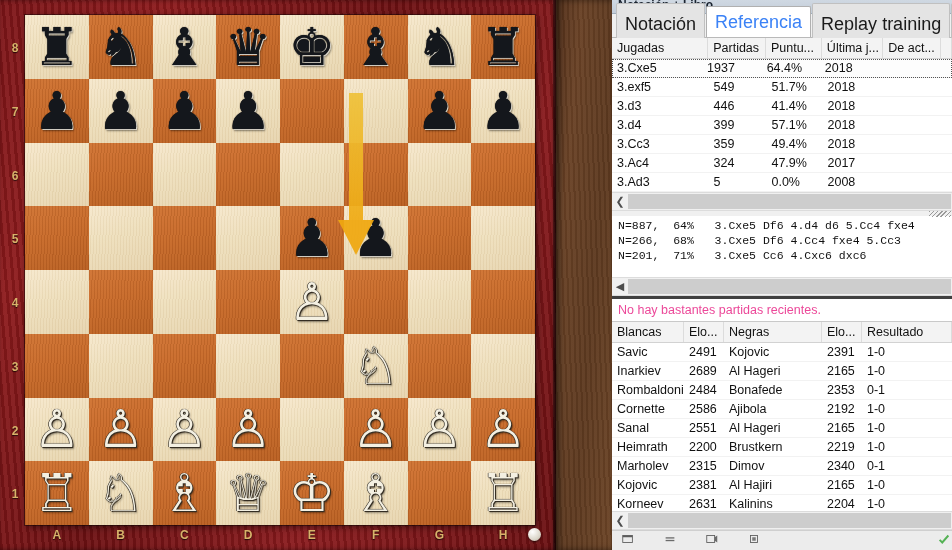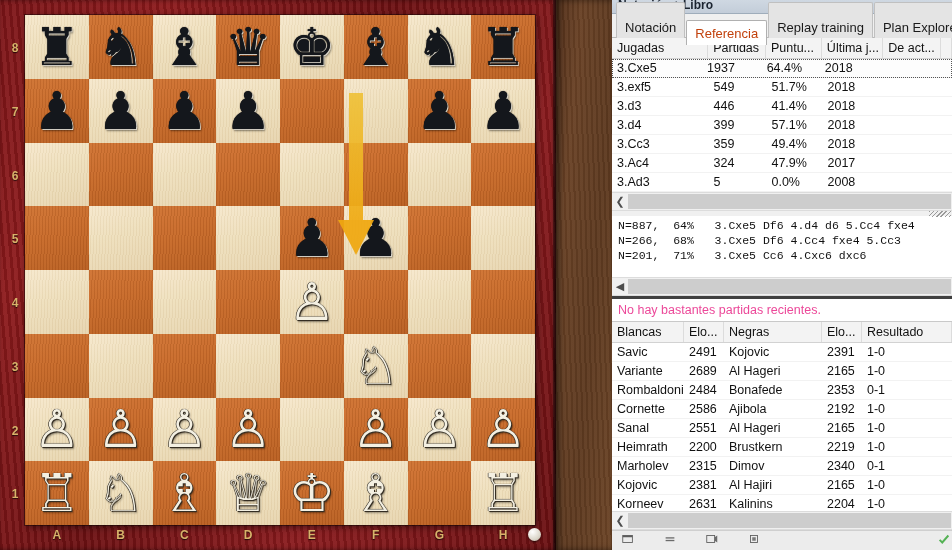--- a/index.html
+++ b/index.html
@@ -91,26 +91,26 @@
     height:13px;line-height:11px;padding:0 6px;overflow:hidden;
     background:linear-gradient(#cfd8e2,#c3cdd9);
     color:#1b2430;font-size:12px;font-weight:600;
     border-bottom:1px solid #9fadbb;
   }
 
   
   .tabbar{display:flex;align-items:flex-end;background:#f0f0f0;
     border-bottom:1px solid #b9b9b9;padding-left:4px;height:24px;box-sizing:border-box;}
   .tab{
-    padding:17px 8px 3px 8px;font-size:13px;color:#1a1a1a;cursor:default;
+    padding:10px 8px 3px 8px;font-size:18px;color:#1a1a1a;cursor:default;
     background:#e4e4e4;border:1px solid #c0c0c0;border-bottom:none;
     margin-right:1px;border-radius:2px 2px 0 0;white-space:nowrap;
     position:relative;top:1px;
   }
-  .tab.active{background:#ffffff;border-color:#b0b0b0;color:#c2410c;top:8px;padding-top:5px;padding-bottom:4px;z-index:2;}
+  .tab.active{background:#ffffff;border-color:#b0b0b0;color:#3b82f6;top:0;padding-top:5px;padding-bottom:4px;z-index:2;}
 
   
   .tbl{background:#fff;font-size:12.5px;}
   .tbl .hdr{display:flex;background:#f3f3f3;border-bottom:1px solid #d2d2d2;}
   .tbl .hdr span{
     padding:3px 5px;color:#111;white-space:nowrap;overflow:hidden;
     border-right:1px solid #dcdcdc;box-sizing:border-box;
   }
   .tbl .row{display:flex;border-bottom:1px solid #f2f2f2;}
   .tbl .row span{padding:2px 5px;white-space:nowrap;overflow:hidden;box-sizing:border-box;color:#111;}
@@ -435,21 +435,21 @@
         </div>
       <div id="games-body">
           <div class="row">
             <span class="g-w">Savic</span>
             <span class="g-we">2491</span>
             <span class="g-b">Kojovic</span>
             <span class="g-be">2391</span>
             <span class="g-r">1-0</span>
           </div>
           <div class="row">
-            <span class="g-w">Variante</span>
+            <span class="g-w">Inarkiev</span>
             <span class="g-we">2689</span>
             <span class="g-b">Al Hageri</span>
             <span class="g-be">2165</span>
             <span class="g-r">1-0</span>
           </div>
           <div class="row">
             <span class="g-w">Rombaldoni</span>
             <span class="g-we">2484</span>
             <span class="g-b">Bonafede</span>
             <span class="g-be">2353</span>

